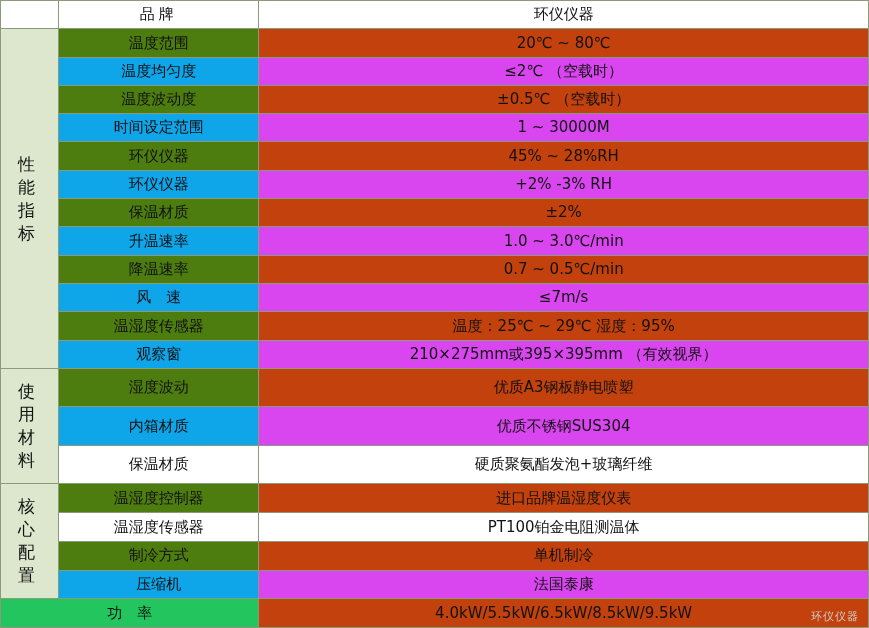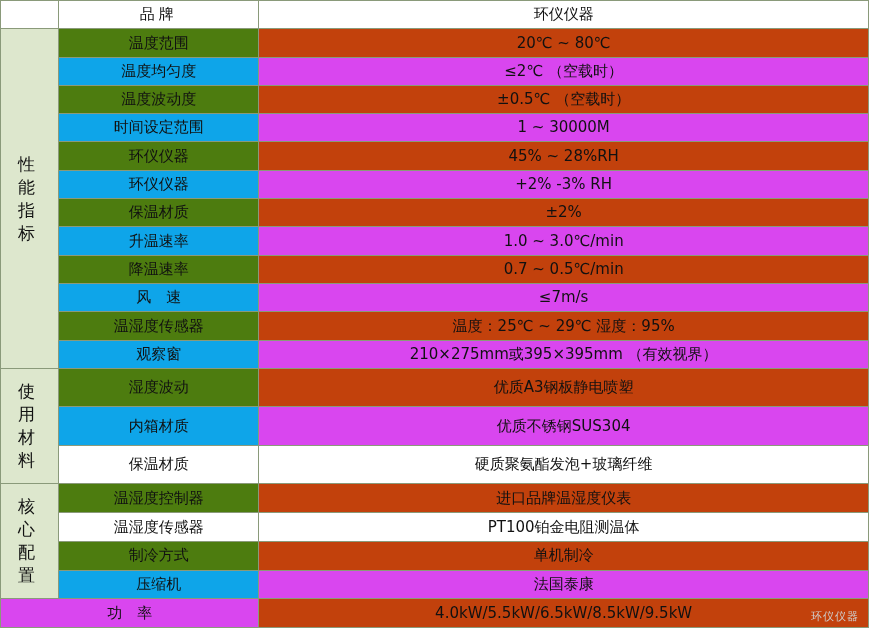--- a/index.html
+++ b/index.html
@@ -37,21 +37,21 @@
   col.c-val   { width: 609px; }
 
   
   td.group {
     background: #dde7cd;
     font-size: 17px;
     letter-spacing: 6px;
     color: #111111;
   }
   td.group-v {
-    background: #d946ef;
+    background: #22c55e;
     font-size: 17px;
     color: #111111;
   }
   td.item-light { background: #0ea5e9; }
   td.item-mid   { background: #4d7c0f; }
   td.val-light  { background: #d946ef; }
   td.val-mid    { background: #c2410c; }
   td.val-white  { background: #ffffff; }
   td.item-white { background: #ffffff; }
   td.head-white { background: #ffffff; }

